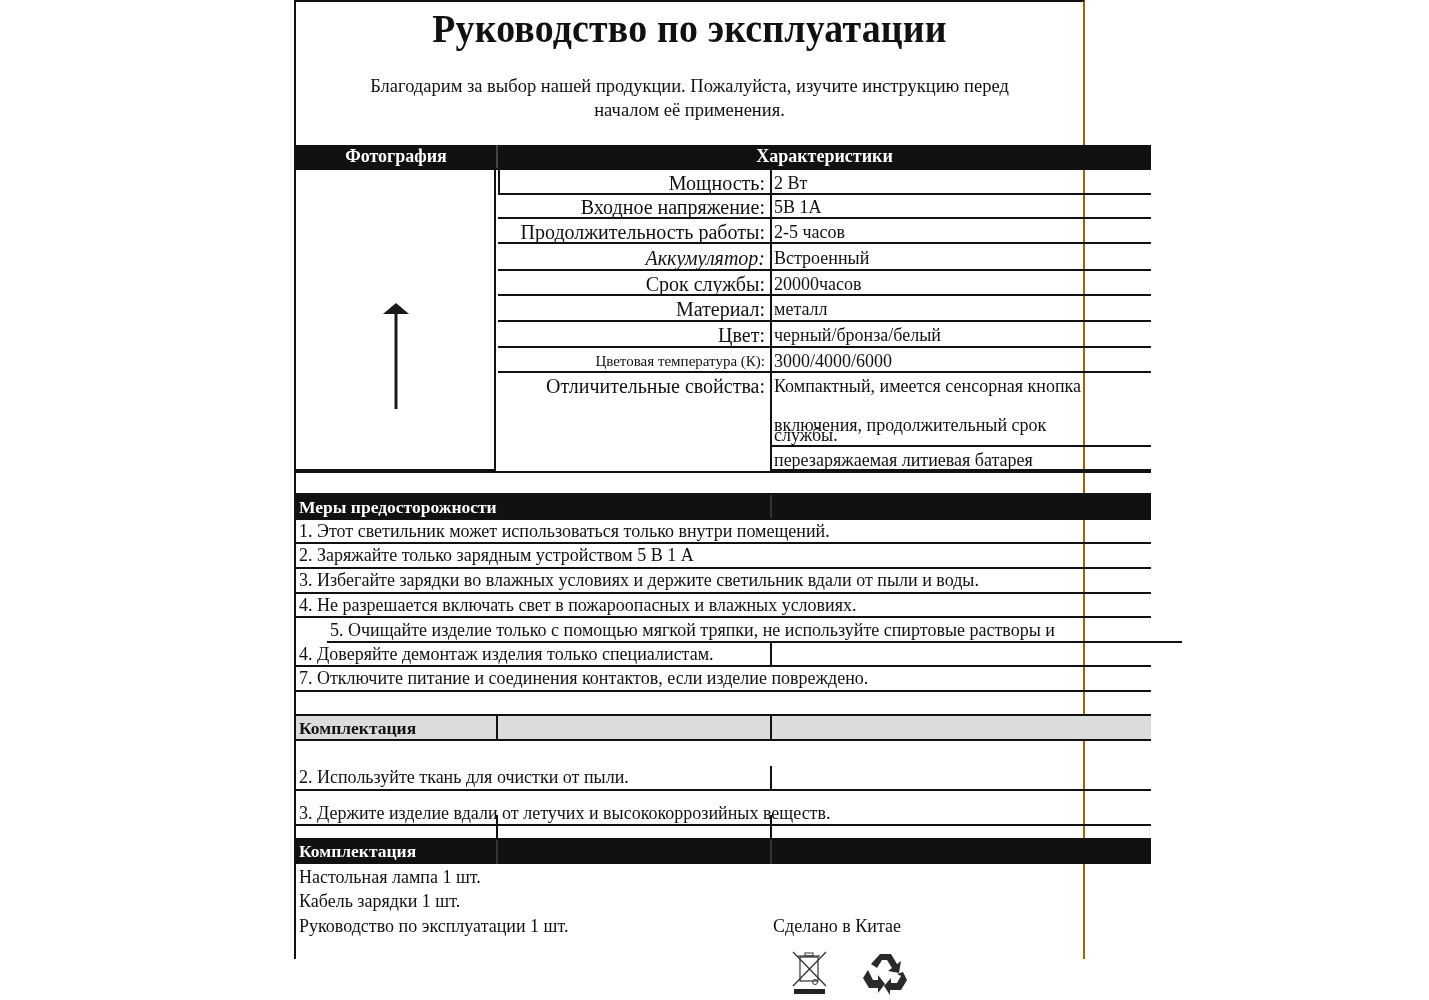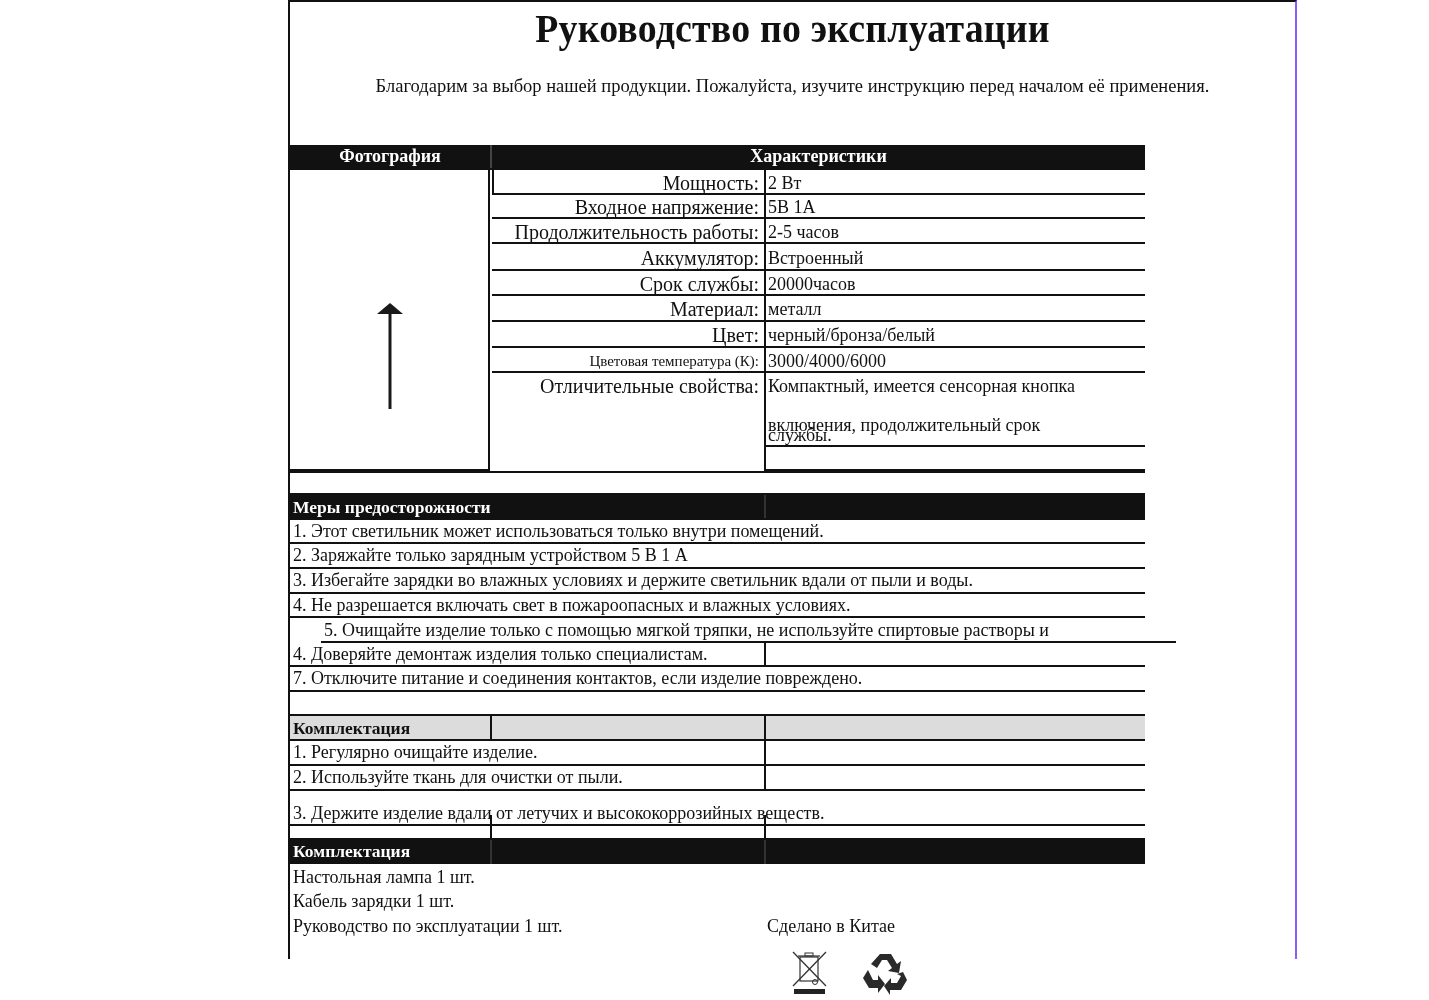--- a/index.html
+++ b/index.html
@@ -1,21 +1,21 @@
 <!DOCTYPE html>
 <html><head>
 <meta charset="utf-8">
 <style>
   * { box-sizing: border-box; margin: 0; padding: 0; }
   html, body { width: 1429px; height: 1000px; background: #ffffff; overflow: hidden; }
   body { font-family: "Liberation Serif", "DejaVu Serif", serif; color: #111; position: relative; }
 
   .sheet {
-    position: absolute; left: 288px; top: 0; width: 1009px; height: 959px;
-    border-left: 2px solid #111; border-right: 2px solid #8b5cf6; border-top: 2px solid #111;
+    position: absolute; left: 294px; top: 0; width: 791px; height: 959px;
+    border-left: 2px solid #111; border-right: 2px solid #a16207; border-top: 2px solid #111;
   }
   .title {
     position: absolute; left: 0; right: 0; top: 4px; text-align: center;
     font-size: 39px; font-weight: bold; letter-spacing: 0.2px;
     transform: scaleX(0.97);
   }
   .intro {
     position: absolute; left: 40px; right: 40px; top: 72px; text-align: center;
     font-size: 18.5px; line-height: 24px;
   }
@@ -75,21 +75,21 @@
 
   <div class="row" style="top:193px; height:24px; left:202px; width:653px;"></div>
   <div class="spec-label" style="top:193px;">Входное напряжение:</div>
   <div class="spec-value" style="top:193px;">5В 1А</div>
 
   <div class="row" style="top:217px; height:25px; left:202px; width:653px;"></div>
   <div class="spec-label" style="top:218px;">Продолжительность работы:</div>
   <div class="spec-value" style="top:218px;">2-5 часов</div>
 
   <div class="row" style="top:242px; height:27px; left:202px; width:653px;"></div>
-  <div class="spec-label" style="top:244px;">Аккумулятор:</div>
+  <div class="spec-label" style="top:244px;font-style:italic;">Аккумулятор:</div>
   <div class="spec-value" style="top:244px;">Встроенный</div>
 
   <div class="row" style="top:269px; height:25px; left:202px; width:653px;"></div>
   <div class="spec-label" style="top:270px;">Срок службы:</div>
   <div class="spec-value" style="top:270px;">20000часов</div>
 
   <div class="row" style="top:294px; height:26px; left:202px; width:653px;"></div>
   <div class="spec-label" style="top:295px;">Материал:</div>
   <div class="spec-value" style="top:295px;">металл</div>
 
@@ -101,20 +101,21 @@
   <div class="spec-label small" style="top:347px;">Цветовая температура (К):</div>
   <div class="spec-value" style="top:347px;">3000/4000/6000</div>
 
   <div class="row" style="top:371px; height:74px; left:474px; width:381px;"></div>
   <div class="spec-label" style="top:372px;">Отличительные свойства:</div>
   <div class="spec-value" style="top:372px;">Компактный, имеется сенсорная кнопка</div>
   <div class="spec-value" style="top:397px;margin-top:14px;">включения, продолжительный срок</div>
   <div class="spec-value" style="top:421px;">службы.</div>
 
   <div class="row" style="top:445px; height:24px; left:474px; width:381px;"></div>
+  <div class="spec-value" style="top:446px;">перезаряжаемая литиевая батарея</div>
 
   <div class="vline" style="left:474px; top:168px; height:301px; bottom:auto;"></div>
 
   <div class="row" style="top:469px; height:0; border-bottom:2px solid #111;"></div>
 
   <div class="row" style="top:471px; height:22px;"></div>
 
   <div class="row hdr-dark" style="top:493px; height:25px;">
     <div class="sec-title" style="top:1px;">Меры предосторожности</div>
     <div class="vline" style="left:474px; background:#333;"></div>
@@ -140,24 +141,20 @@
     <div class="vline" style="left:474px;"></div>
   </div>
   <div class="row" style="top:665px; height:25px;">
     <div class="item" style="top:0;">7. Отключите питание и соединения контактов, если изделие повреждено.</div>
   </div>
   <div class="row" style="top:690px; height:24px;"></div>
 
   <div class="row hdr-gray" style="top:714px; height:25px;">
     <div class="sec-title" style="top:1px;">Комплектация</div>
     <div class="vline" style="left:200px;"></div>
-    <div class="vline" style="left:474px;"></div>
-  </div>
-  <div class="row" style="top:739px; height:25px;">
-    <div class="item" style="top:0;">1. Регулярно очищайте изделие.</div>
     <div class="vline" style="left:474px;"></div>
   </div>
   <div class="row" style="top:764px; height:25px;">
     <div class="item" style="top:0;">2. Используйте ткань для очистки от пыли.</div>
     <div class="vline" style="left:474px;"></div>
   </div>
   <div class="row" style="top:789px; height:24px;margin-top:11px;">
     <div class="item" style="top:0;">3. Держите изделие вдали от летучих и высококоррозийных веществ.</div>
   </div>
   <div class="row" style="top:813px; height:25px;">

